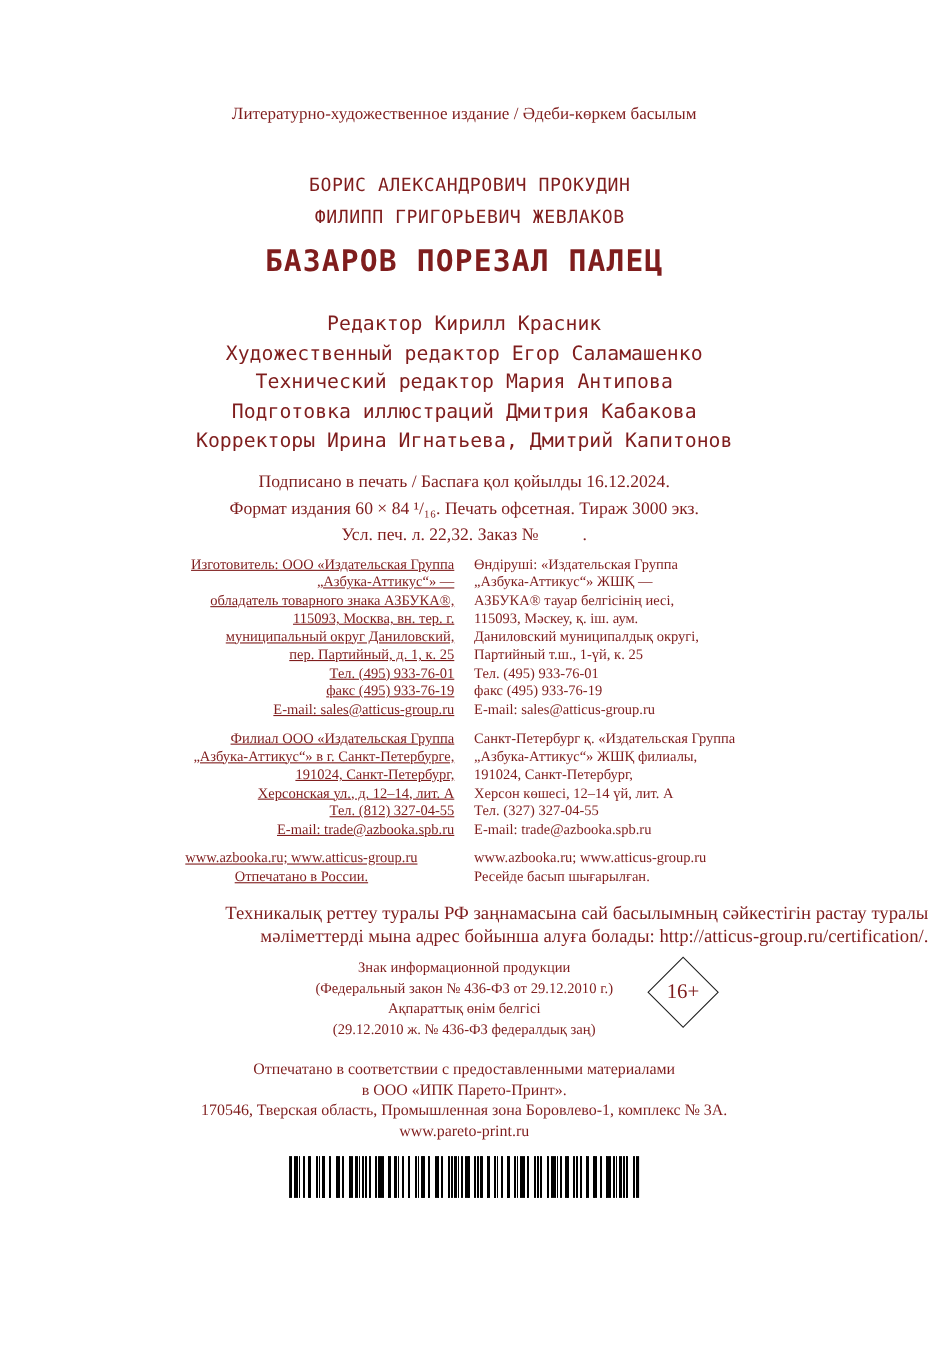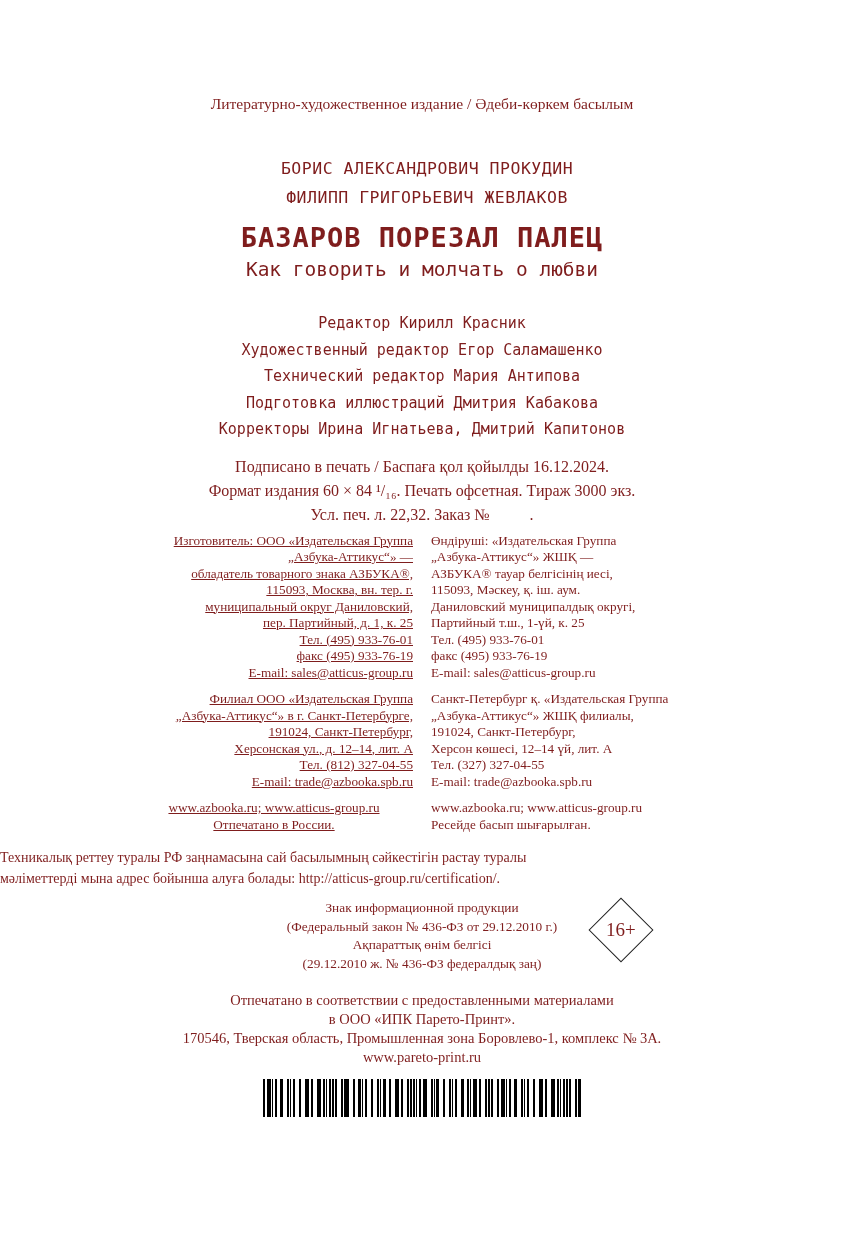--- a/index.html
+++ b/index.html
@@ -42,21 +42,21 @@
   }
   .subtitle {
     text-align: center;
     margin-top: 4px;
     font-size: 19.5px;
     line-height: 24px;
   }
   .credits {
     text-align: center;
     margin-top: 28px;
-    font-size: 15px;
+    font-size: 18px;
     line-height: 26.5px;
   }
   .print-info {
     text-align: center;
     margin-top: 12px;
     font-size: 16px;
     line-height: 24px;
   }
   .columns {
     display: flex;
@@ -66,23 +66,23 @@
     font-size: 13.2px;
   }
   .col { width: 278px; line-height: 16.5px; }
   .col-left  { text-align: right; text-decoration: underline; }
   .col-left .centered { text-align: center; }
   .col-right { text-align: left; }
   .block { margin-bottom: 10px; }
   .block:last-child { margin-bottom: 0; }
 
   .cert {
-    text-align: left;
+    text-align: right;
     margin-top: 14px;
-    font-size: 14px;
+    font-size: 17px;
     line-height: 21px;
   }
   .age-wrap { position: relative; margin-top: 10px; }
   .age-text {
     text-align: center;
     font-size: 13.3px;
     line-height: 18.5px;
   }
   .age-diamond {
     position: absolute;
@@ -130,21 +130,20 @@
 
 <div class="page">
 
   <div class="edition-line serif">Литературно-художественное издание / Әдеби-көркем басылым</div>
 
   <div class="authors mono lines">БОРИС АЛЕКСАНДРОВИЧ ПРОКУДИН
 ФИЛИПП ГРИГОРЬЕВИЧ ЖЕВЛАКОВ</div>
 
   <h1 class="title mono">БАЗАРОВ ПОРЕЗАЛ ПАЛЕЦ</h1>
 
-  <div class="subtitle mono">Как говорить и молчать о любви</div>
 
   <div class="credits mono lines">Редактор Кирилл Красник
 Художественный редактор Егор Саламашенко
 Технический редактор Мария Антипова
 Подготовка иллюстраций Дмитрия Кабакова
 Корректоры Ирина Игнатьева, Дмитрий Капитонов</div>
 
   <div class="print-info serif lines">Подписано в печать / Баспаға қол қойылды 16.12.2024.
 Формат издания 60 × 84 ¹/₁₆. Печать офсетная. Тираж 3000 экз.
 Усл. печ. л. 22,32. Заказ №          .</div>

